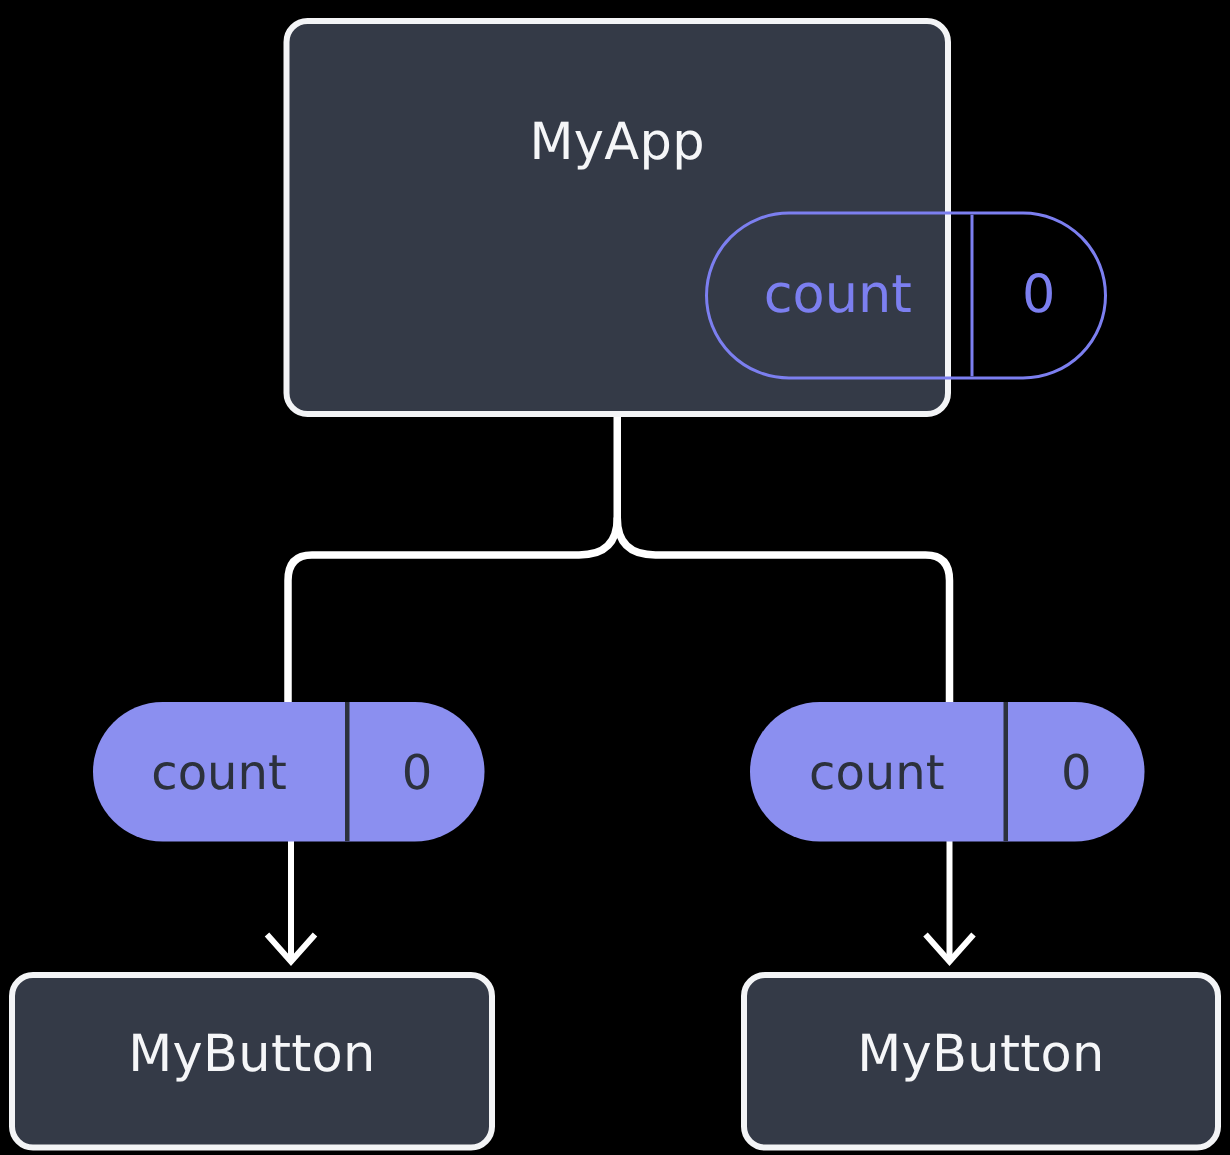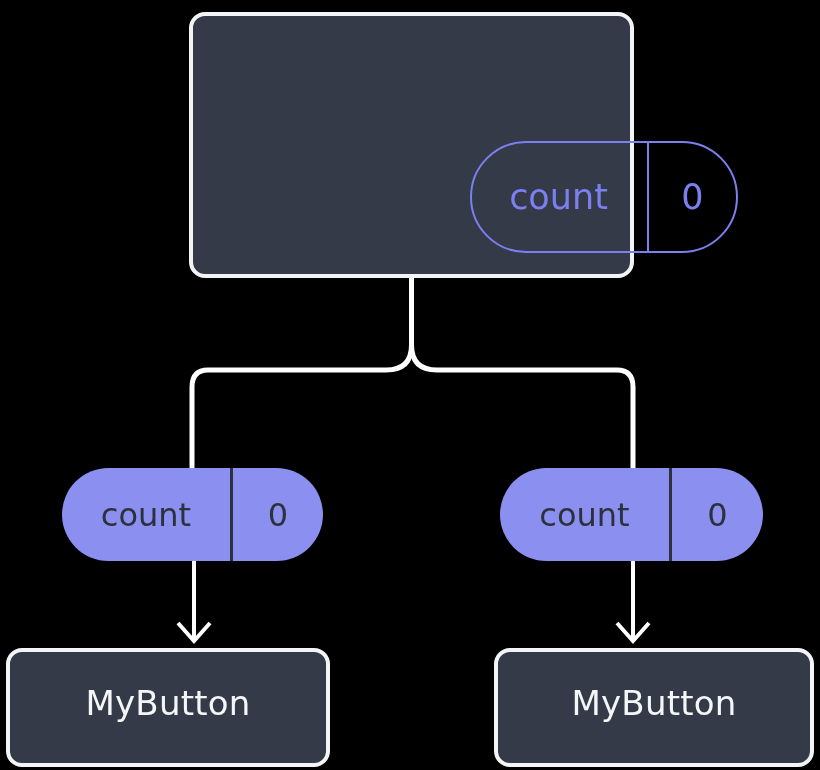--- a/index.html
+++ b/index.html
@@ -166,20 +166,21 @@
 
     <g fill="none" stroke="#ffffff" stroke-width="4" stroke-linecap="butt" stroke-linejoin="miter">
       <line x1="194" y1="560" x2="194" y2="640"></line>
       <polyline points="178,623 194,641 210,623"></polyline>
       <line x1="633" y1="560" x2="633" y2="640"></line>
       <polyline points="617,623 633,641 649,623"></polyline>
     </g>
   </svg>
 
   <div id="root-node" class="comp-box">
+    <div id="root-title" class="comp-title">MyApp</div>
 
     <div id="root-pill" class="pill">
       <div class="pill-key">count</div>
       <div class="pill-val">0</div>
     </div>
   </div>
 
   <div id="child-pill-left" class="pill pill-filled">
     <div class="pill-key">count</div>
     <div class="pill-val">0</div>

